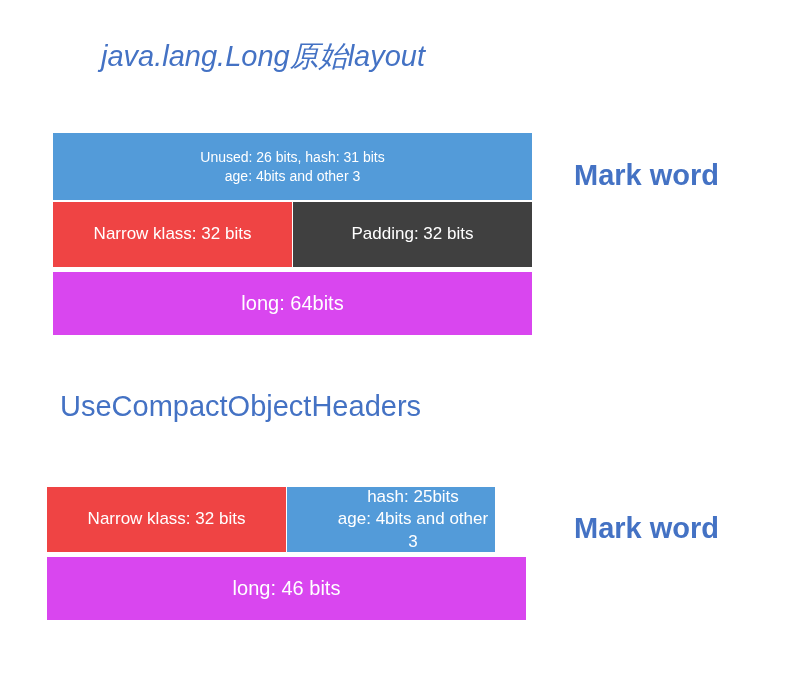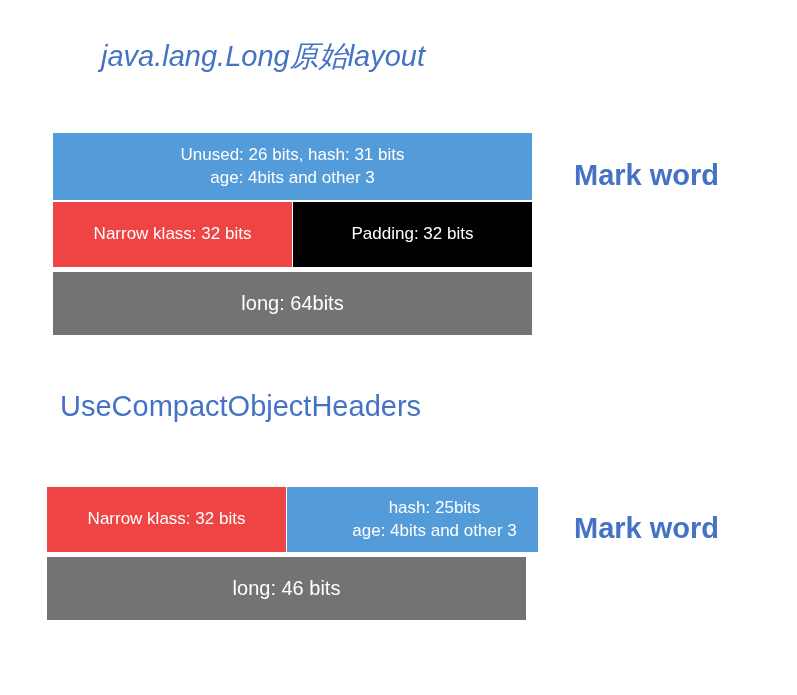--- a/index.html
+++ b/index.html
@@ -47,48 +47,48 @@
     color: #ffffff;
     display: flex;
     flex-direction: column;
     align-items: center;
     justify-content: center;
     text-align: center;
     line-height: 1.32;
   }
   .blue   { background: #539bd9; }
   .orange { background: #ef4444; }
-  .gray   { background: #000000; }
-  .green  { background: #737373; }
+  .gray   { background: #404040; }
+  .green  { background: #d946ef; }
 
   
   #d1-markword {
     left: 53px; top: 133px; width: 479px; height: 67px;
-    font-size: 17px;
+    font-size: 14px;
   }
   #d1-narrow {
     left: 53px; top: 202px; width: 239px; height: 65px;
     font-size: 17px;
   }
   #d1-padding {
     left: 293px; top: 202px; width: 239px; height: 65px;
     font-size: 17px;
   }
   #d1-long {
     left: 53px; top: 272px; width: 479px; height: 63px;
     font-size: 20px;
   }
 
   
   #d2-narrow {
     left: 47px; top: 487px; width: 239px; height: 65px;
     font-size: 17px;
   }
   #d2-hash {
-    left: 287px; top: 487px; width: 251px; height: 65px;
+    left: 287px; top: 487px; width: 208px; height: 65px;
     font-size: 17px;
     padding-left: 44px;
   }
   #d2-long {
     left: 47px; top: 557px; width: 479px; height: 63px;
     font-size: 20px;
   }
   .line { display: block; }
 </style>
 </head>

